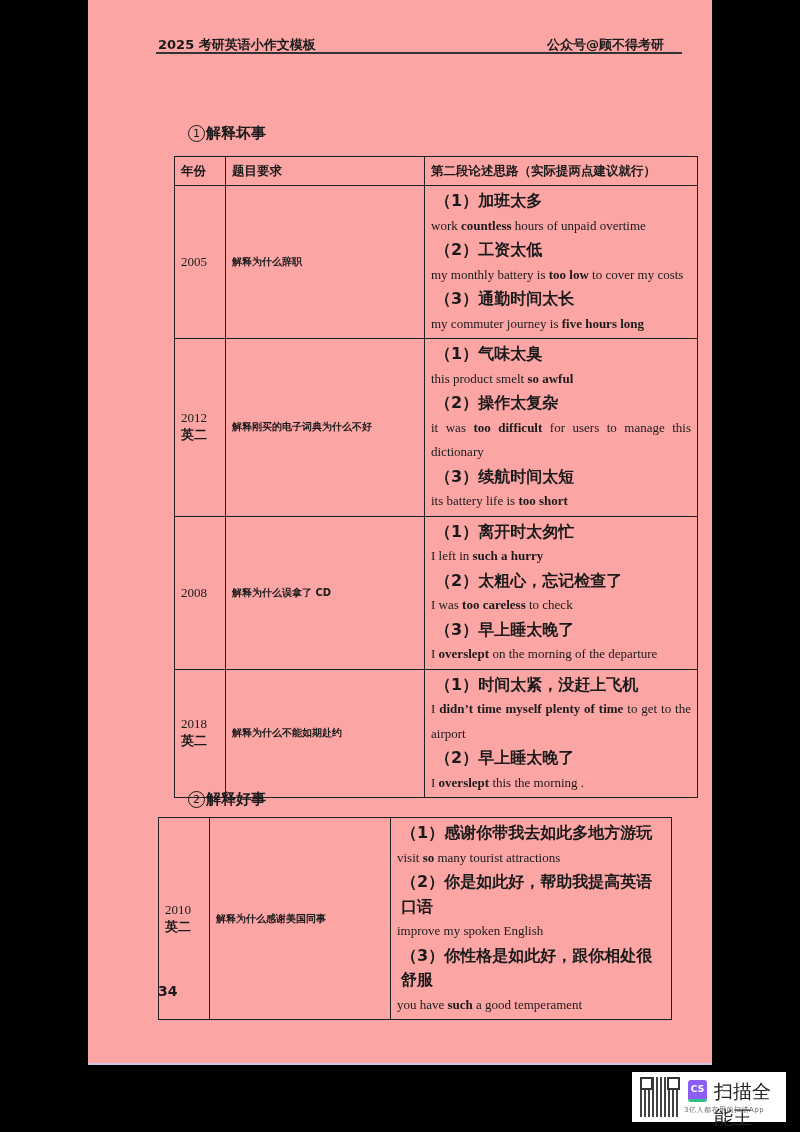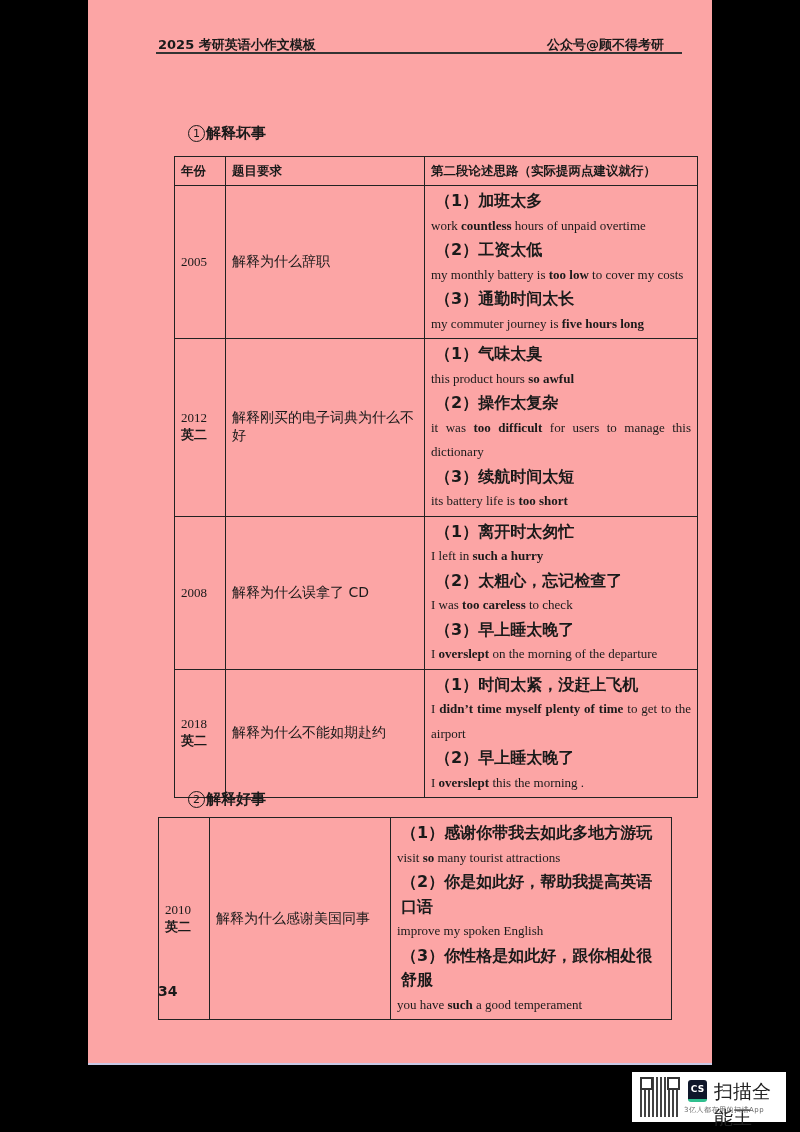--- a/index.html
+++ b/index.html
@@ -15,38 +15,38 @@
   .sub1 { position:absolute; left:100px; top:124px; font-size:15px; font-weight:bold; }
   .sub2 { position:absolute; left:100px; top:790px; font-size:15px; font-weight:bold; }
   .circ { display:inline-block; width:15px; height:15px; border:1.5px solid #1a1a1a; border-radius:50%;
           font-size:11px; line-height:15px; text-align:center; margin-right:1px; vertical-align:1px; font-weight:normal;
           font-family:"DejaVu Sans", sans-serif; }
   table { position:absolute; border-collapse:collapse; font-size:12.5px; }
   td { border:1.5px solid #222; vertical-align:middle; padding:0 6px; }
   .t1 { left:86px; top:156px; width:524px; }
   .t2 { left:70px; top:817px; width:514px; }
   .c-year { width:38px; font-size:13px; }
-  .c-req { width:186px; font-weight:normal; font-size:14px; font-family:"DejaVu Sans", sans-serif; }
+  .c-req { width:186px; font-weight:bold; font-size:10px; font-family:"DejaVu Sans", sans-serif; }
   .t2 .c-req { width:168px; }
   .hrow td { height:28px; font-weight:bold; font-family:"DejaVu Sans", sans-serif; font-size:12.5px; }
   .pts { padding:3px 6px 2px 6px; }
   .cn { font-family:"DejaVu Sans", sans-serif; font-weight:bold; font-size:16px; line-height:24.5px; padding-left:4px; }
   .en { line-height:24.5px; font-size:13px; text-align:justify; }
   .en b { font-weight:bold; }
   .yr-cn { font-family:"DejaVu Sans", sans-serif; font-weight:bold; }
   .pageno { position:absolute; left:70px; top:983px; font-family:"DejaVu Sans", sans-serif; font-size:14px; font-weight:bold; }
   .badge { position:absolute; left:632px; top:1072px; width:154px; height:50px; background:#fff; }
   .qr { position:absolute; left:8px; top:5px; width:40px; height:40px;
         background:
           repeating-linear-gradient(90deg,#222 0 2px,#fff 2px 4px),
           #fff; opacity:.85; }
   .qr::before, .qr::after { content:""; position:absolute; width:9px; height:9px; border:2px solid #111; background:#fff; }
   .qr::before { left:0; top:0; }
   .qr::after { right:0; top:0; }
-  .cs-logo { position:absolute; left:56px; top:8px; width:19px; height:19px; background:#0f172a; border-radius:3px;
+  .cs-logo { position:absolute; left:56px; top:8px; width:19px; height:19px; background:#8b5cf6; border-radius:3px;
              border-bottom:3px solid #2fbf8e; color:#fff; font-family:"DejaVu Sans", sans-serif; font-weight:bold;
              font-size:9px; line-height:19px; text-align:center; }
   .cs-name { position:absolute; left:82px; top:7px; font-family:"DejaVu Sans", sans-serif; font-size:19px; color:#222; }
   .cs-sub { position:absolute; left:52px; top:33px; font-family:"DejaVu Sans", sans-serif; font-size:7px; color:#666; letter-spacing:.5px; }
 </style>
 </head>
 <body>
 
 <div class="page">
   <div class="hdr">
@@ -84,21 +84,21 @@
     </tr>
 
     <tr>
       <td class="c-year">
         <div>2012</div>
         <div class="yr-cn">英二</div>
       </td>
       <td class="c-req">解释刚买的电子词典为什么不好</td>
       <td class="pts">
         <div class="cn">（1）气味太臭</div>
-        <div class="en"><span>this product hours </span><b>so awful</b><span></span></div>
+        <div class="en"><span>this product smelt </span><b>so awful</b><span></span></div>
         <div class="cn">（2）操作太复杂</div>
         <div class="en"><span>it was </span><b>too difficult</b><span> for users to manage this dictionary</span></div>
         <div class="cn">（3）续航时间太短</div>
         <div class="en"><span>its battery life is </span><b>too short</b><span></span></div>
       </td>
     </tr>
 
     <tr>
       <td class="c-year">
         <div>2008</div>

